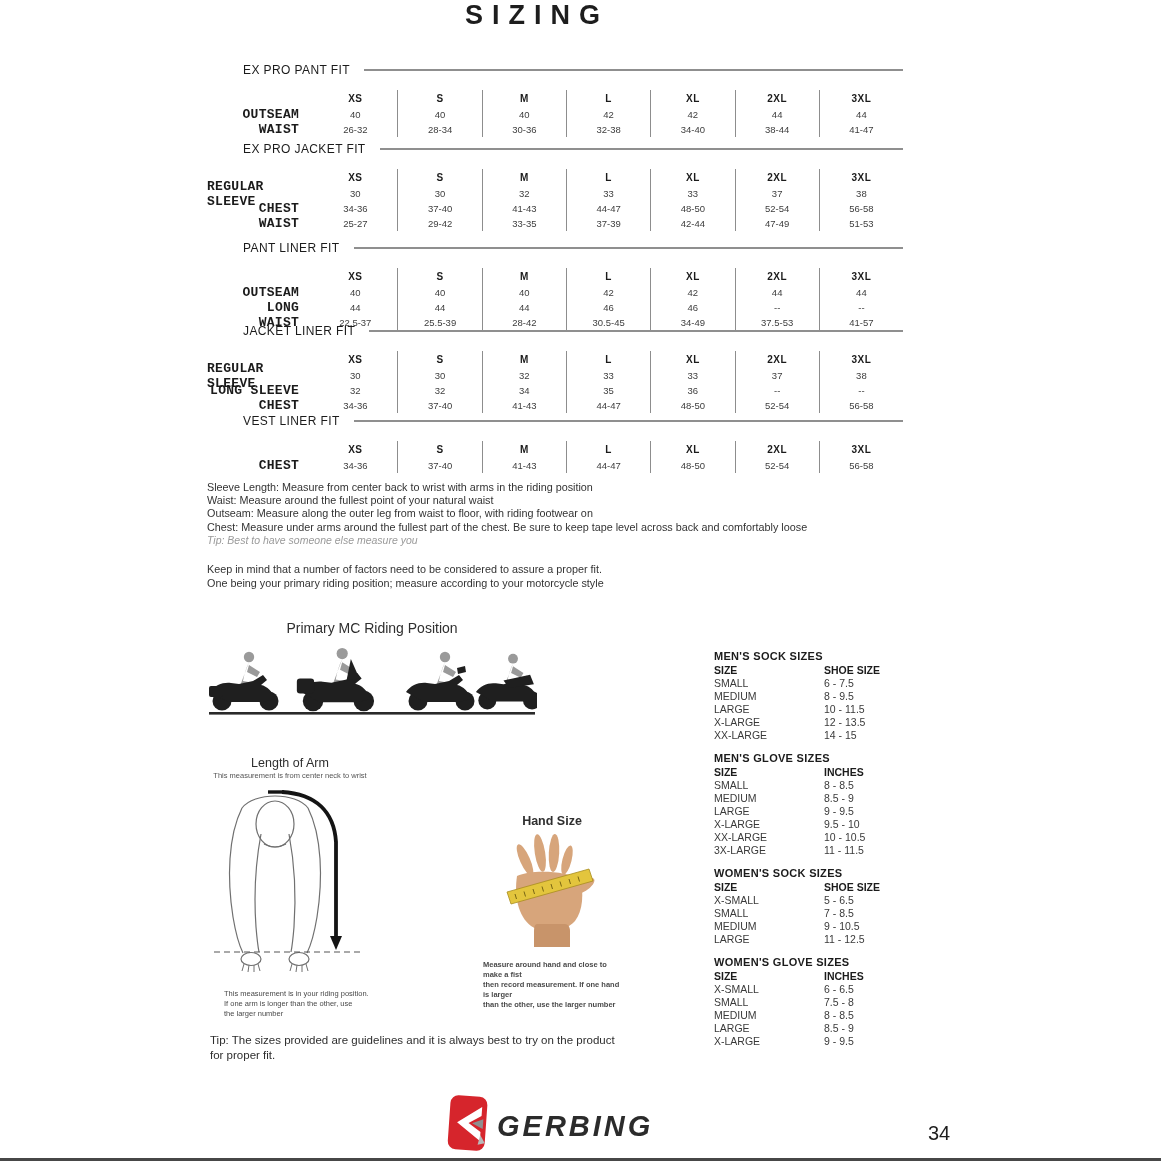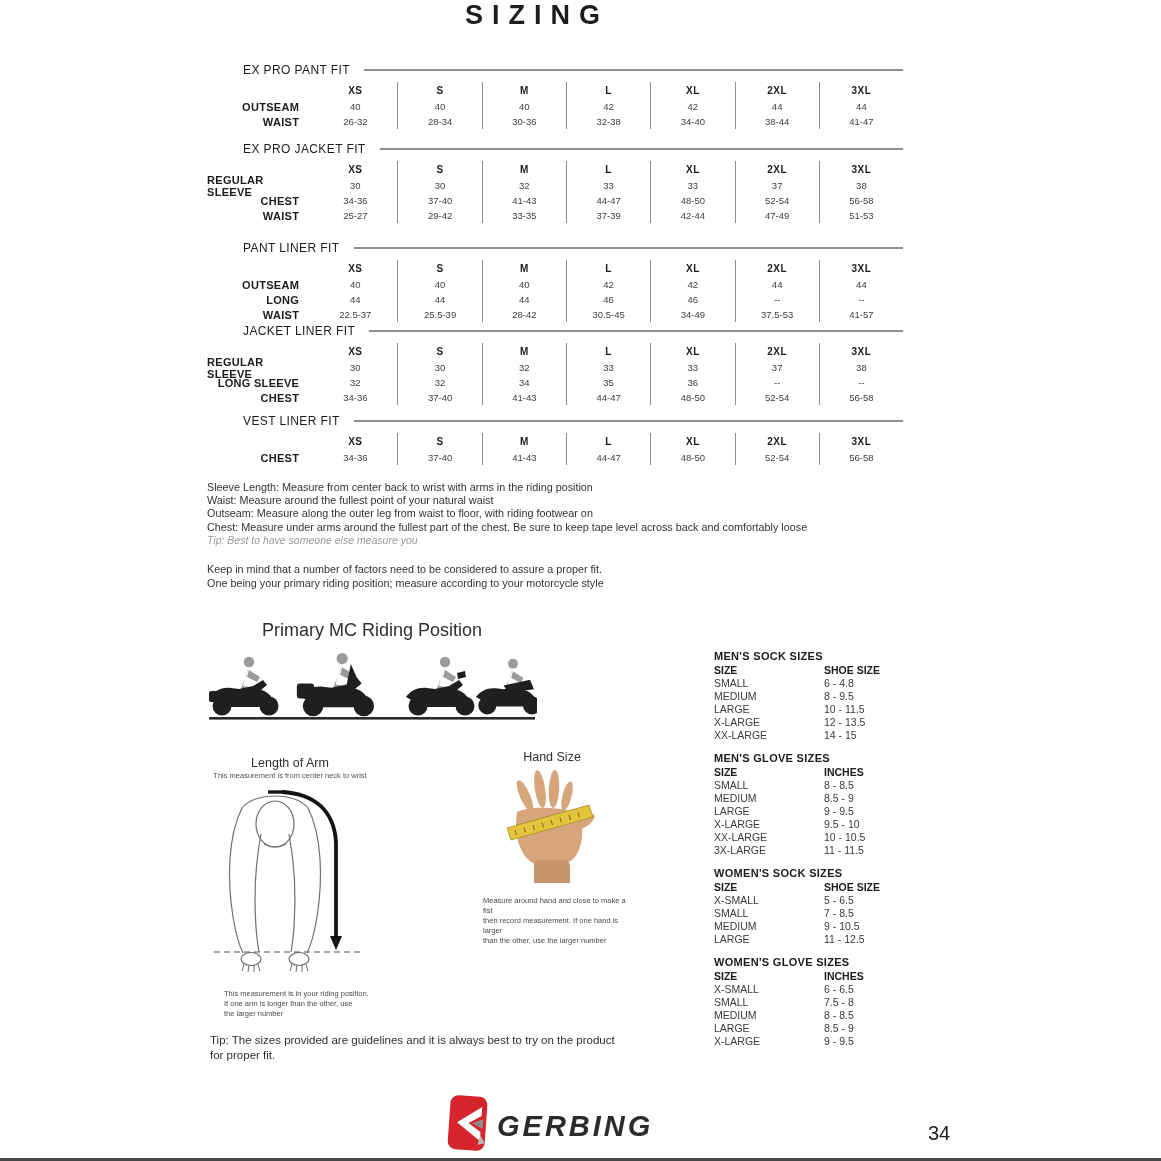--- a/index.html
+++ b/index.html
@@ -12,44 +12,44 @@
   .page-title{
     position:absolute;left:207px;top:0;width:660px;text-align:center;
     font-size:27px;font-weight:700;letter-spacing:9px;color:#1d1d1d;
   }
   
   .fit-sections{position:absolute;left:207px;top:63px;width:696px;height:420px;}
   .fit-section{position:absolute;left:0;width:100%;}
   .sec-head{display:flex;align-items:center;height:13px;}
   .sec-label{font-size:12px;font-weight:normal;letter-spacing:.4px;color:#1b1b1b;white-space:nowrap;margin-left:36px;}
   .sec-rule{flex:1;height:2px;background:#8f8f8f;margin-left:14px;}
-  .fit-table{margin-top:6px;}
+  .fit-table{margin-top:14px;}
   .fit-row{display:flex;height:15px;}
   .fit-row.hdr{height:17px;}
   .cell{display:flex;align-items:center;}
   .cell-lbl{width:93px;justify-content:flex-end;padding-right:14px;
-    font-weight:bold;font-size:11px;letter-spacing:.3px;color:#1b1b1b;}
+    font-weight:bold;font-size:13px;letter-spacing:.3px;color:#1b1b1b;font-family:Liberation Mono, monospace;}
   .cell-val{width:85px;justify-content:center;font-size:9.5px;color:#3d3d3d;}
   .fit-row.hdr .cell-val{font-weight:bold;font-size:10px;color:#1b1b1b;letter-spacing:.5px;}
   .cell-val.div{border-left:1px solid #8d8d8d;width:84px;}
   
   .to-measure{position:absolute;left:207px;top:481px;width:700px;}
   .tm-heading{font-size:11px;font-weight:bold;color:#1b1b1b;margin-bottom:3px;}
   .tm-line{font-size:10.8px;color:#333;line-height:13.2px;}
   .tm-tip{font-size:10.5px;font-style:italic;color:#9a9a9a;line-height:13.2px;}
   .tm-note{margin-top:16px;font-size:10.8px;color:#333;line-height:13.8px;white-space:pre-line;}
   
   .riding-block{position:absolute;left:207px;top:620px;width:330px;}
-  .riding-title{text-align:center;font-size:18px;color:#2f2f2f;margin-bottom:8px;}
+  .riding-title{text-align:center;font-size:14px;color:#2f2f2f;margin-bottom:8px;}
   .arm-block{position:absolute;left:205px;top:756px;width:170px;text-align:center;}
   .illus-title{font-size:12.5px;color:#2f2f2f;}
   .arm-subtitle{font-size:7.5px;color:#555;margin-top:1px;}
   .arm-caption{font-size:7.5px;color:#4a4a4a;text-align:left;margin-top:5px;
     white-space:pre-line;line-height:10px;padding-left:19px;}
-  .hand-block{position:absolute;left:478px;top:750px;width:148px;text-align:center;}
+  .hand-block{position:absolute;left:478px;top:814px;width:148px;text-align:center;font-weight:bold;}
   .hand-caption{font-size:7.5px;color:#4a4a4a;text-align:left;margin-top:10px;
     white-space:pre-line;line-height:10px;padding-left:5px;}
   
   .size-tables{position:absolute;left:714px;top:650px;width:190px;}
   .size-table{margin-bottom:11px;}
   .st-title{font-size:11px;font-weight:bold;letter-spacing:.3px;color:#1b1b1b;height:13px;}
   .st-row{display:flex;height:13px;align-items:center;font-size:10.5px;color:#3a3a3a;}
   .st-row.st-hdr{font-weight:bold;color:#1b1b1b;}
   .st-c1{width:110px;}
   .st-c2{flex:1;}
@@ -398,21 +398,21 @@
 
   <div id="size-tables" class="size-tables">
       <div class="size-table">
         <div class="st-title">MEN'S SOCK SIZES</div>
         <div class="st-row st-hdr">
           <span class="st-c1">SIZE</span>
           <span class="st-c2">SHOE SIZE</span>
         </div>
         <div class="st-row">
           <span class="st-c1">SMALL</span>
-          <span class="st-c2">6 - 4.8</span>
+          <span class="st-c2">6 - 7.5</span>
         </div>
         <div class="st-row">
           <span class="st-c1">MEDIUM</span>
           <span class="st-c2">8 - 9.5</span>
         </div>
         <div class="st-row">
           <span class="st-c1">LARGE</span>
           <span class="st-c2">10 - 11.5</span>
         </div>
         <div class="st-row">

